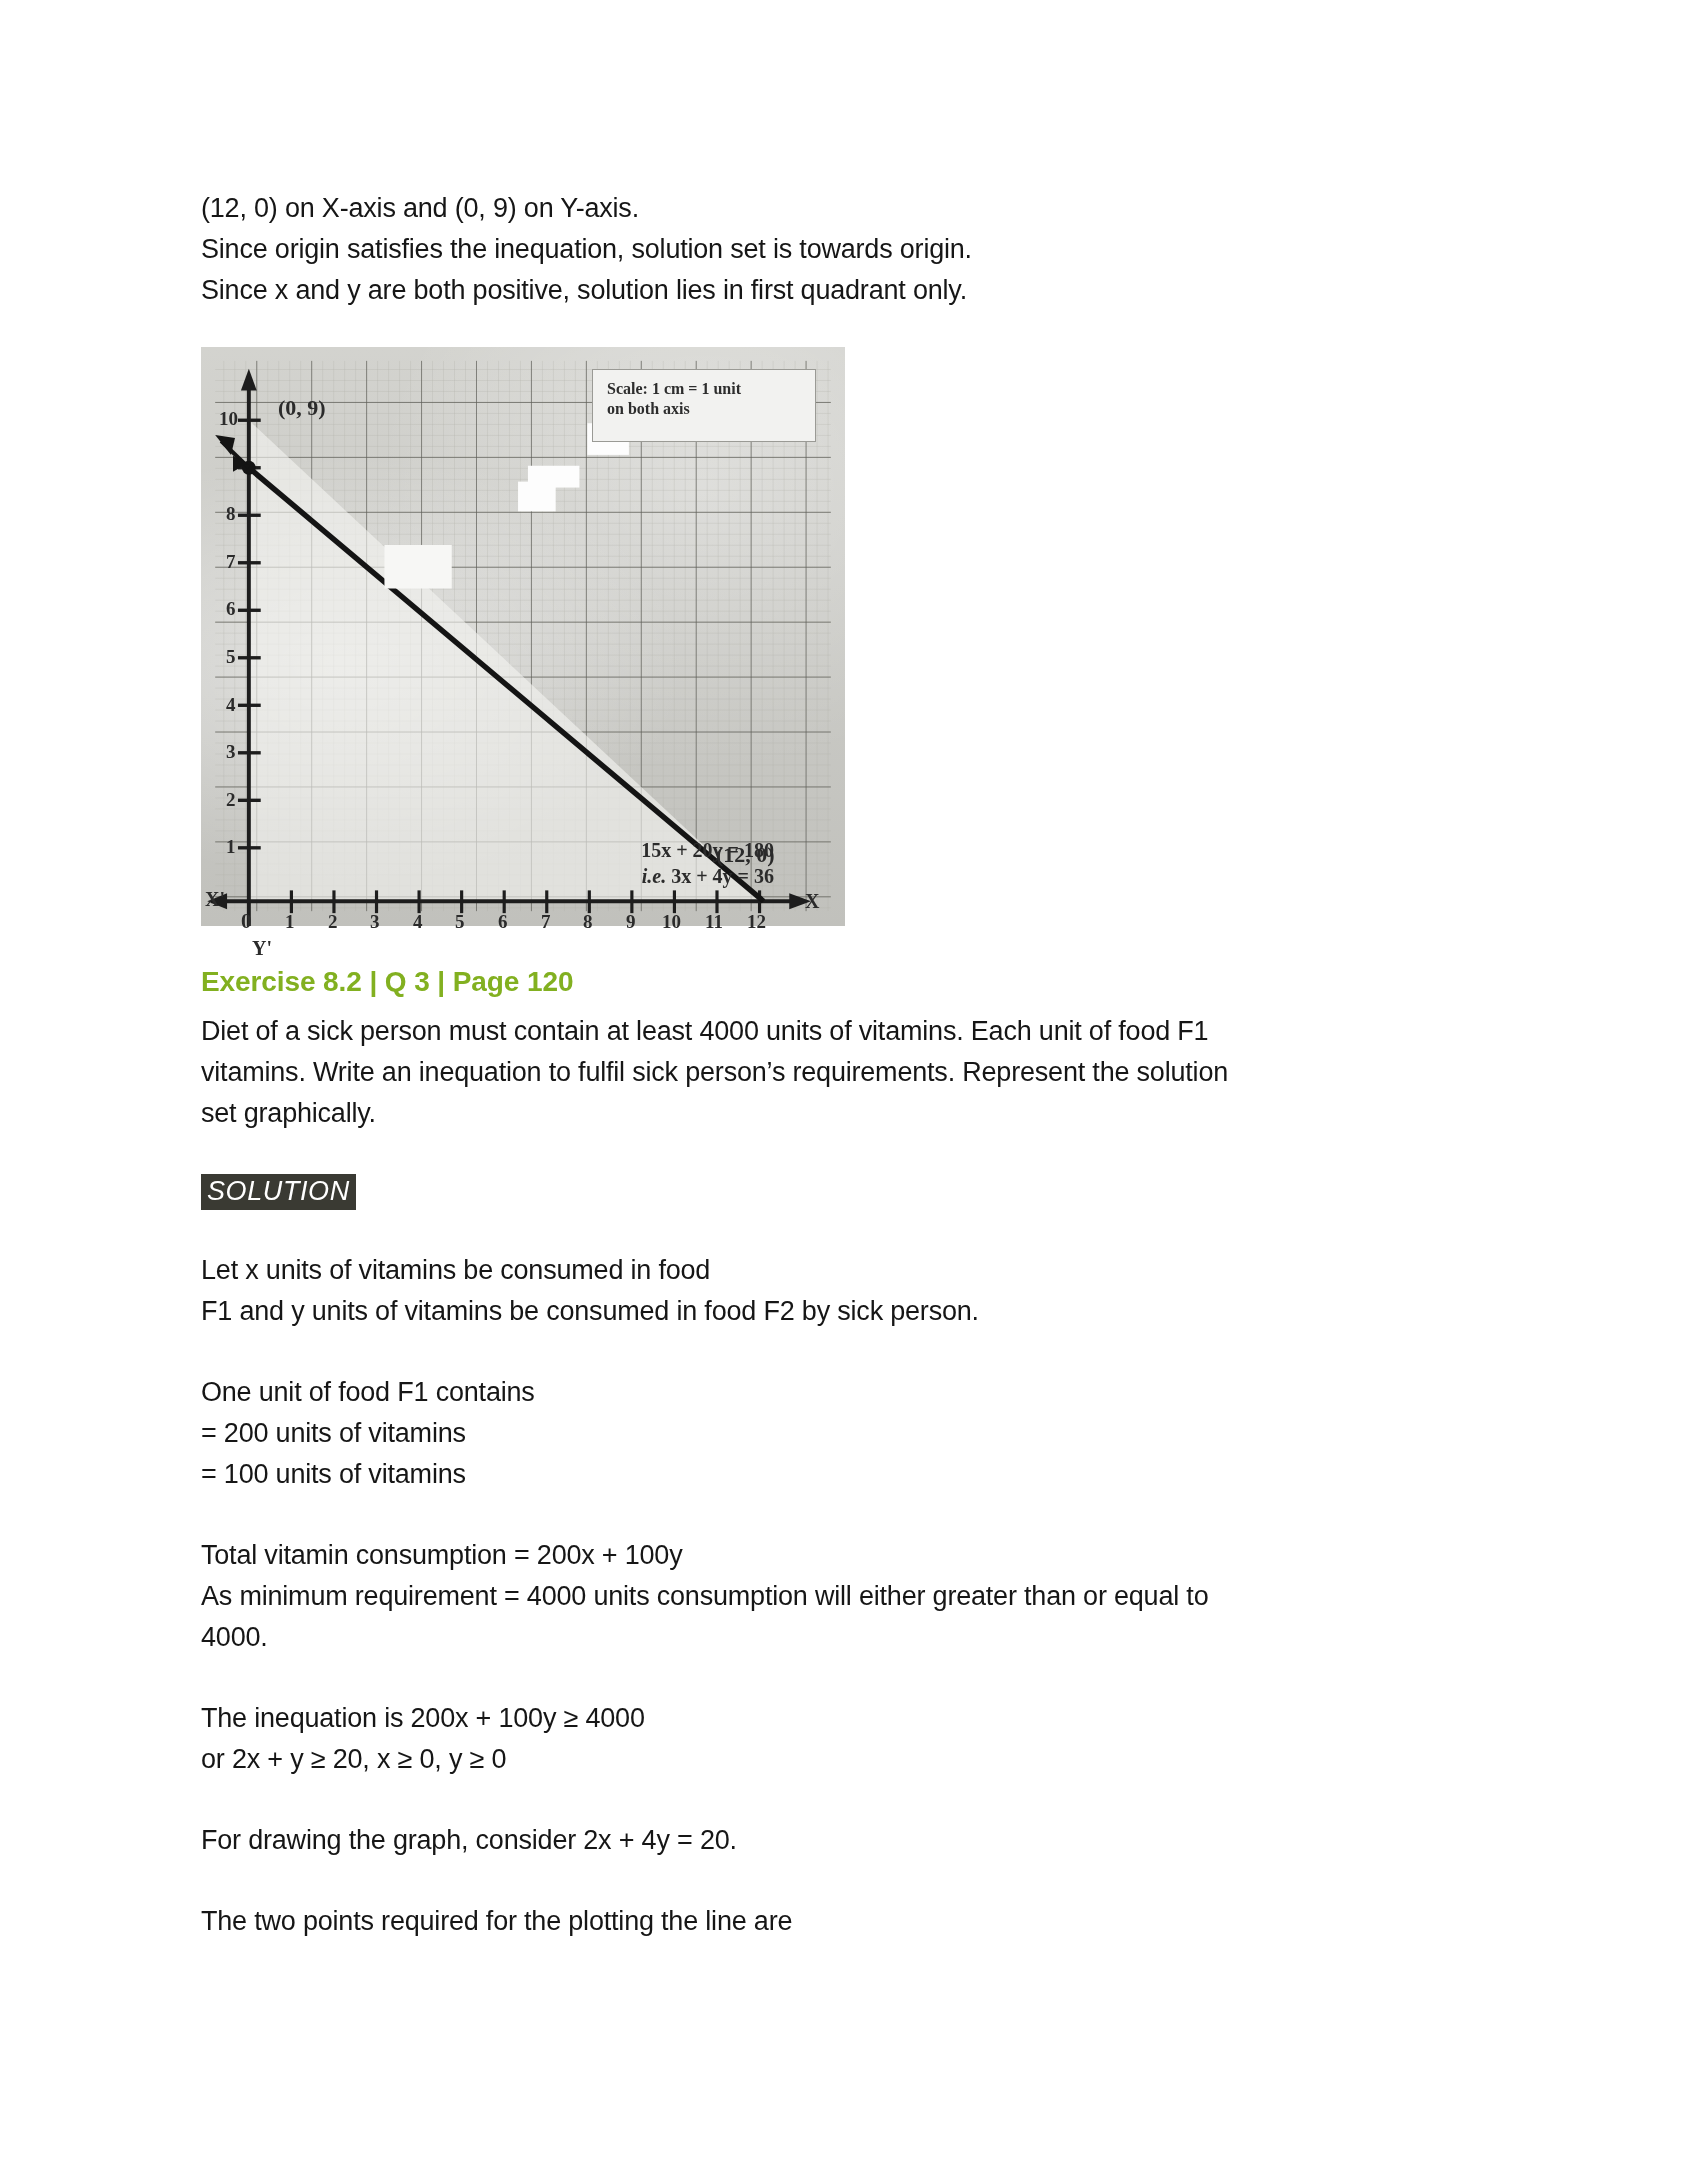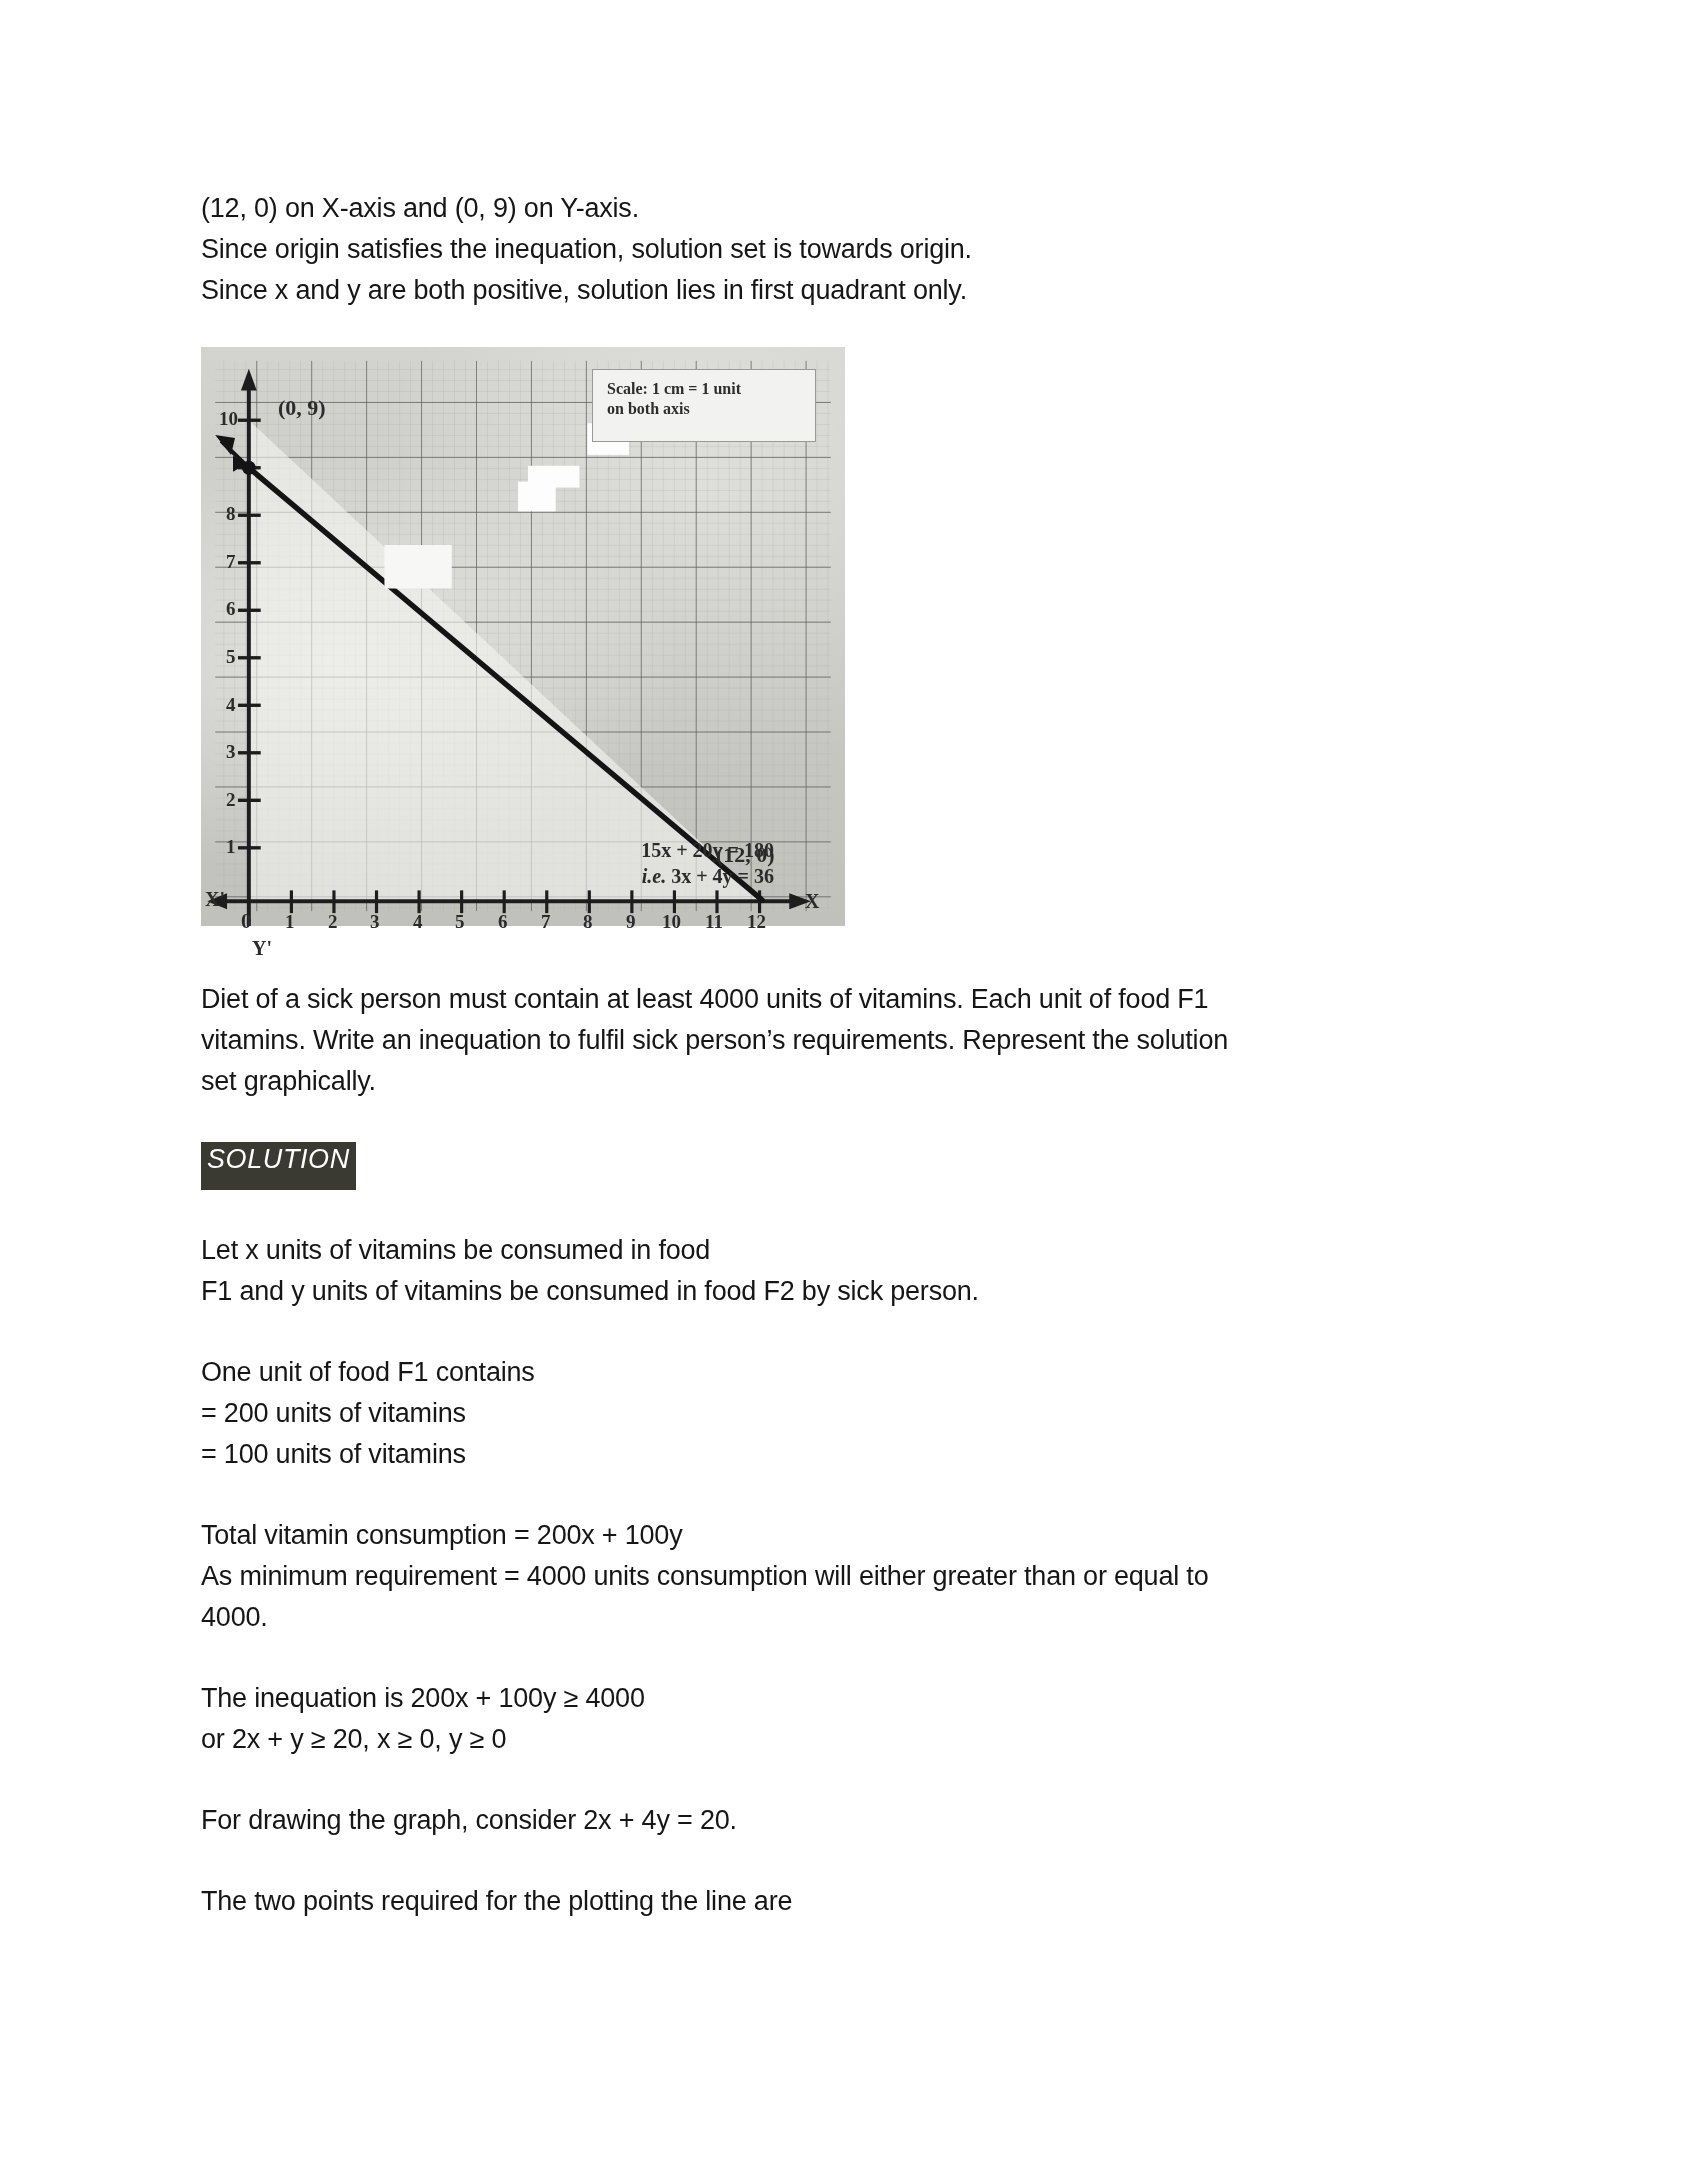--- a/index.html
+++ b/index.html
@@ -100,21 +100,21 @@
     margin: 0;
   }
   .solution-badge {
     display: inline-block;
     background: #3a3a33;
     color: #ffffff;
     font-style: italic;
     font-size: 27px;
     font-weight: normal;
     letter-spacing: 0.6px;
-    padding: 2px 6px 16px 6px;
+    padding: 2px 6px 4px 6px;
     line-height: 30px;
   }
 </style>
 </head>
 <body>
 
 <div class="page">
   <div class="content">
 
     <div class="para">
@@ -231,20 +231,21 @@
         <div>15x + 20y = 180</div>
         <div>
           <i>i.e.</i>
           <span>3x + 4y = 36</span>
         </div>
       </div>
     </div>
 
     <div class="gap-md"></div>
 
+    <div class="ex-heading" style="color:#82b020;">Exercise 8.2 | Q 3 | Page 120</div>
 
     <div class="para" style="margin-top:13px;">
       <div class="para-line">Diet of a sick person must contain at least 4000 units of vitamins. Each unit of food F1</div>
       <div class="para-line">vitamins. Write an inequation to fulfil sick person’s requirements. Represent the solution</div>
       <div class="para-line">set graphically.</div>
     </div>
 
     <div class="gap-md"></div>
 
     <div>

